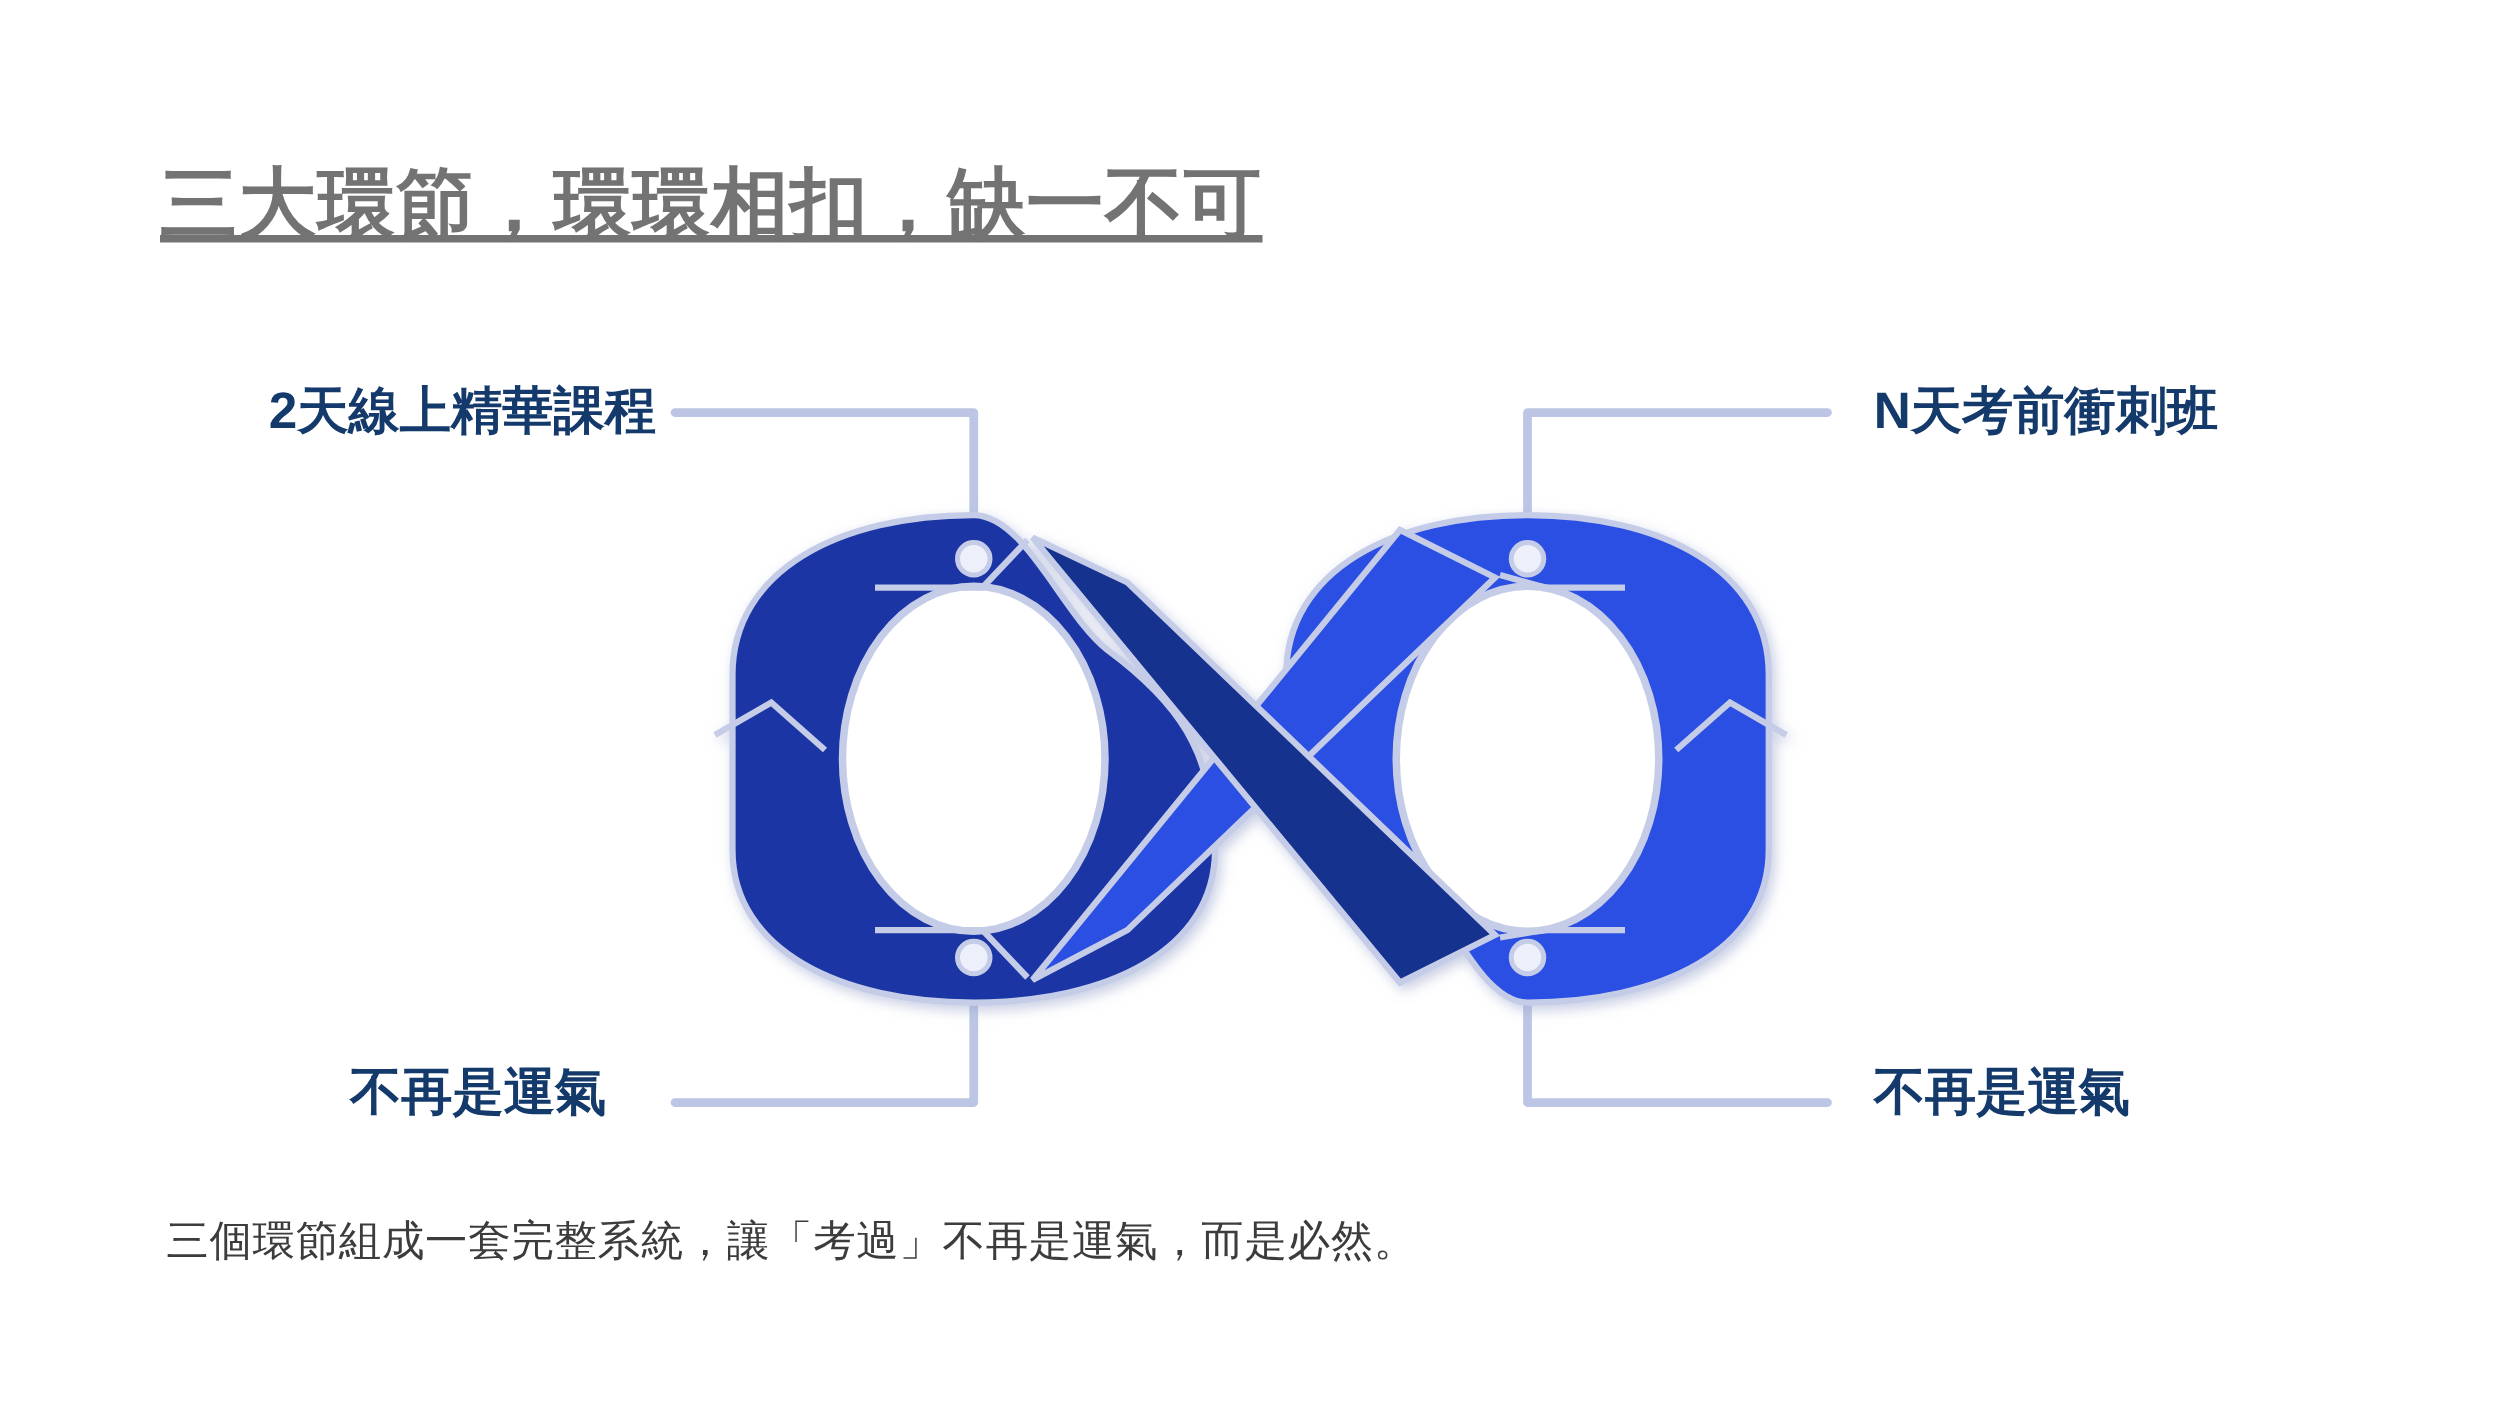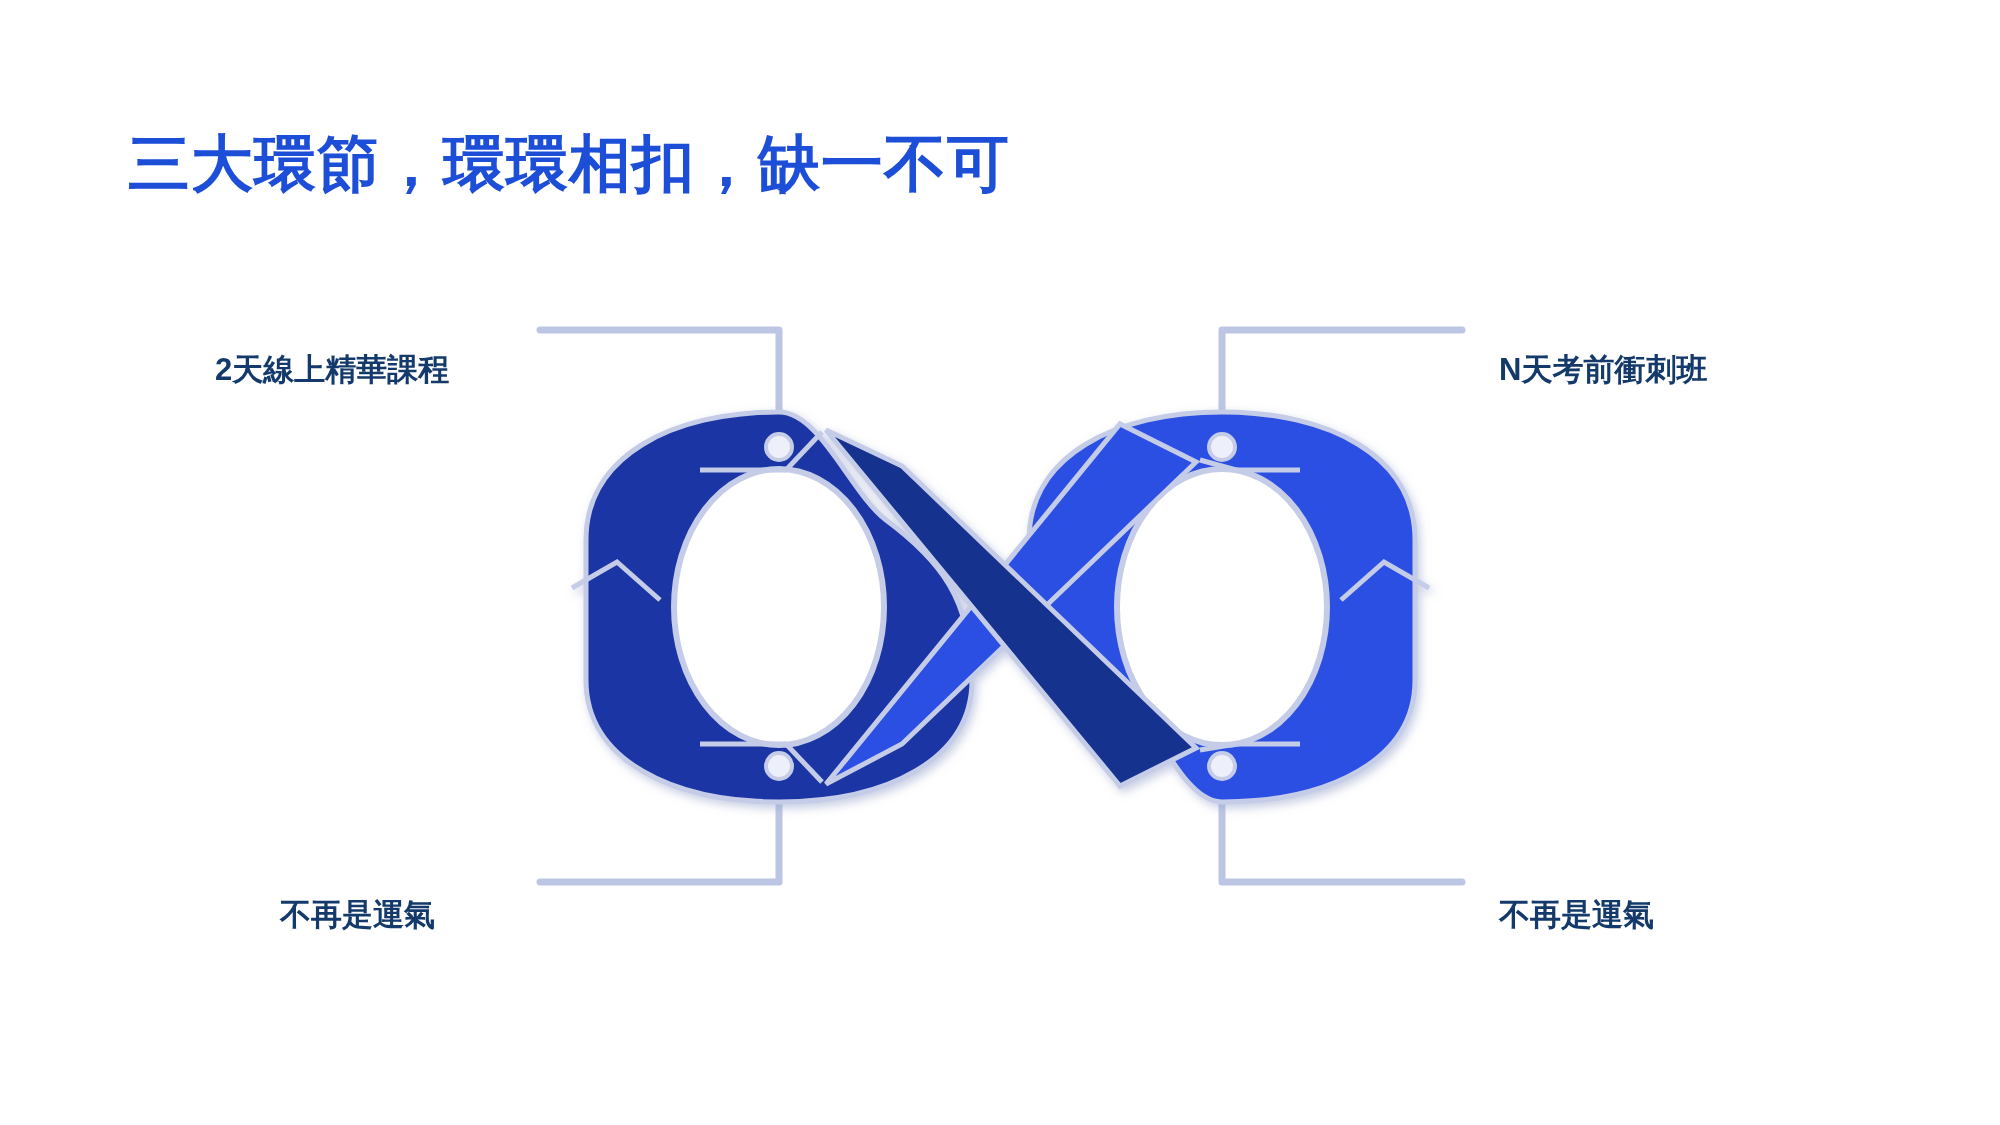--- a/index.html
+++ b/index.html
@@ -22,23 +22,24 @@
   }
 
   
   .title {
     position: absolute;
     left: 128px;
     top: 88px;
     font-size: 62px;
     font-weight: bold;
     letter-spacing: 1px;
-    color: #1d4ed8;
+    color: #737373;
     white-space: nowrap;
     line-height: 1.1;
+    text-decoration: underline;
   }
 
   
   #stage {
     position: absolute;
     left: 0;
     top: 0;
     width: 2000px;
     height: 1125px;
   }
@@ -47,26 +48,25 @@
     left: 0;
     top: 0;
     width: 2000px;
     height: 1125px;
     display: block;
   }
 
   
   .label {
     position: absolute;
-    font-size: 31px;
+    font-size: 41px;
     font-weight: bold;
     color: #143A6B;
     white-space: nowrap;
     line-height: 1;
-    margin-top: 46px;
   }
   .label.left  { text-align: right; }
   .label.right { text-align: right; }
 
   #label-tl { left: 215px; top: 308px; }
   #label-tr { left: 1499px; top: 308px; }
   #label-bl { left: 280px; top: 853px; }
   #label-br { left: 1499px; top: 853px; }
 
   
@@ -162,14 +162,15 @@
   </div>
 
   <div class="label left" id="label-tl">2天線上精華課程</div>
 
   <div class="label right" id="label-tr">N天考前衝刺班</div>
 
   <div class="label left" id="label-bl">不再是運氣</div>
 
   <div class="label right" id="label-br">不再是運氣</div>
 
+  <div class="caption">三個環節組成一套完整系統，讓「考過」不再是運氣，而是必然。</div>
 
 </div>
 
 </body></html>

